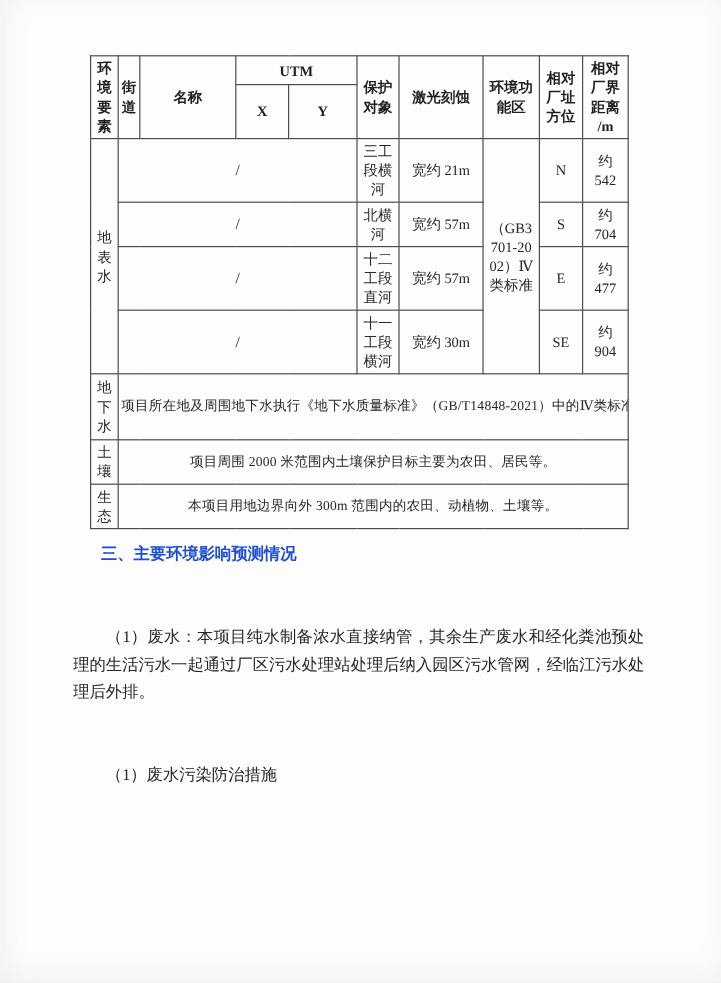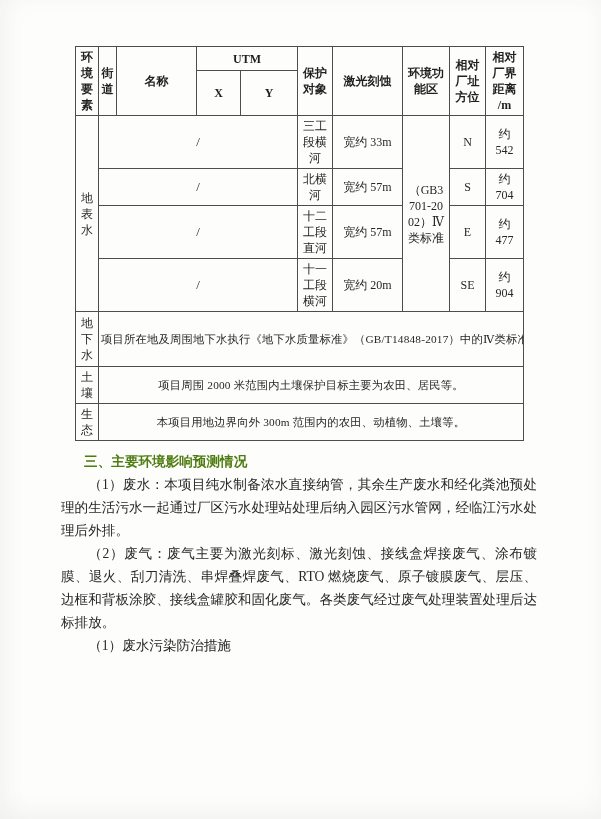--- a/index.html
+++ b/index.html
@@ -48,24 +48,24 @@
   tr.rs  { height: 32px; }
   
   .text {
     margin: 9px 64px 0 61px;
     font-size: 13.6px;
     line-height: 23px;
     text-align: justify;
   }
   .text p.heading {
     font-weight: bold;
-    color: #4d7c0f;
+    color: #1d4ed8;
     text-indent: 1.7em;
   }
-  .text p.para { text-indent: 2em; }
+  .text p.para { text-indent: 2em; margin-top: 46px; }
 </style>
 </head>
 <body>
 
 <div class="page">
 
   <table class="env-table">
     <colgroup>
       <col style="width:23px">
         <col style="width:18px">
@@ -107,21 +107,21 @@
       </tr>
 
       <tr class="r48">
         <td class="v" rowspan="4">地
 表
 水</td>
         <td class="slash" colspan="4">/</td>
         <td>三工
 段横
 河</td>
-        <td>宽约 33m</td>
+        <td>宽约 21m</td>
         <td rowspan="4">（GB3
 701-20
 02）Ⅳ
 类标准</td>
         <td>N</td>
         <td>约
 542</td>
       </tr>
       <tr class="r32">
         <td class="slash" colspan="4">/</td>
@@ -140,46 +140,45 @@
         <td>宽约 57m</td>
         <td>E</td>
         <td>约
 477</td>
       </tr>
       <tr class="r48">
         <td class="slash" colspan="4">/</td>
         <td>十一
 工段
 横河</td>
-        <td>宽约 20m</td>
+        <td>宽约 30m</td>
         <td>SE</td>
         <td>约
 904</td>
       </tr>
 
       <tr class="rgw">
         <td class="v">地
 下
 水</td>
-        <td class="wide" colspan="9">项目所在地及周围地下水执行《地下水质量标准》（GB/T14848-2017）中的Ⅳ类标准</td>
+        <td class="wide" colspan="9">项目所在地及周围地下水执行《地下水质量标准》（GB/T14848-2021）中的Ⅳ类标准</td>
       </tr>
       <tr class="rs">
         <td class="v">土
 壤</td>
         <td class="wide" colspan="9">项目周围 2000 米范围内土壤保护目标主要为农田、居民等。</td>
       </tr>
       <tr class="rs">
         <td class="v">生
 态</td>
         <td class="wide" colspan="9">本项目用地边界向外 300m 范围内的农田、动植物、土壤等。</td>
       </tr>
     </tbody>
   </table>
 
   <section class="text">
     <p class="heading">三、主要环境影响预测情况</p>
     <p class="para">（1）废水：本项目纯水制备浓水直接纳管，其余生产废水和经化粪池预处理的生活污水一起通过厂区污水处理站处理后纳入园区污水管网，经临江污水处理后外排。</p>
-    <p class="para">（2）废气：废气主要为激光刻标、激光刻蚀、接线盒焊接废气、涂布镀膜、退火、刮刀清洗、串焊叠焊废气、RTO 燃烧废气、原子镀膜废气、层压、边框和背板涂胶、接线盒罐胶和固化废气。各类废气经过废气处理装置处理后达标排放。</p>
     <p class="para">（1）废水污染防治措施</p>
 
   </section>
 
 </div>
 
 </body></html>

